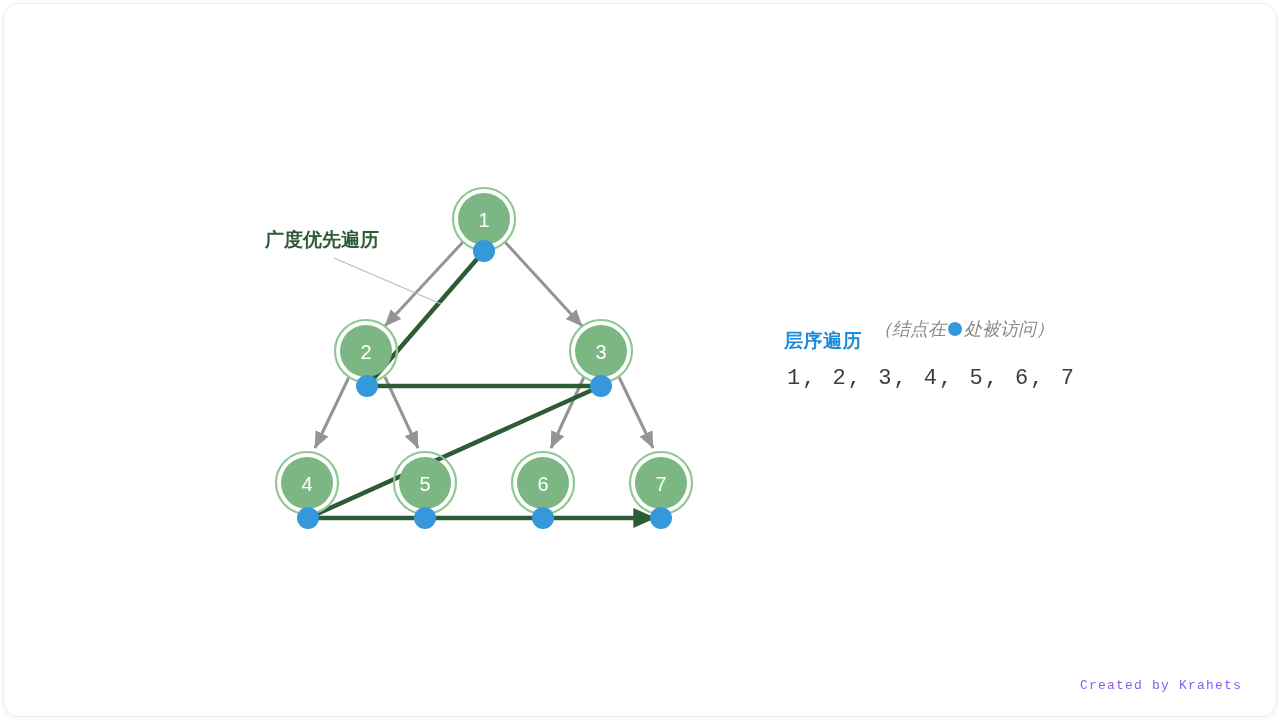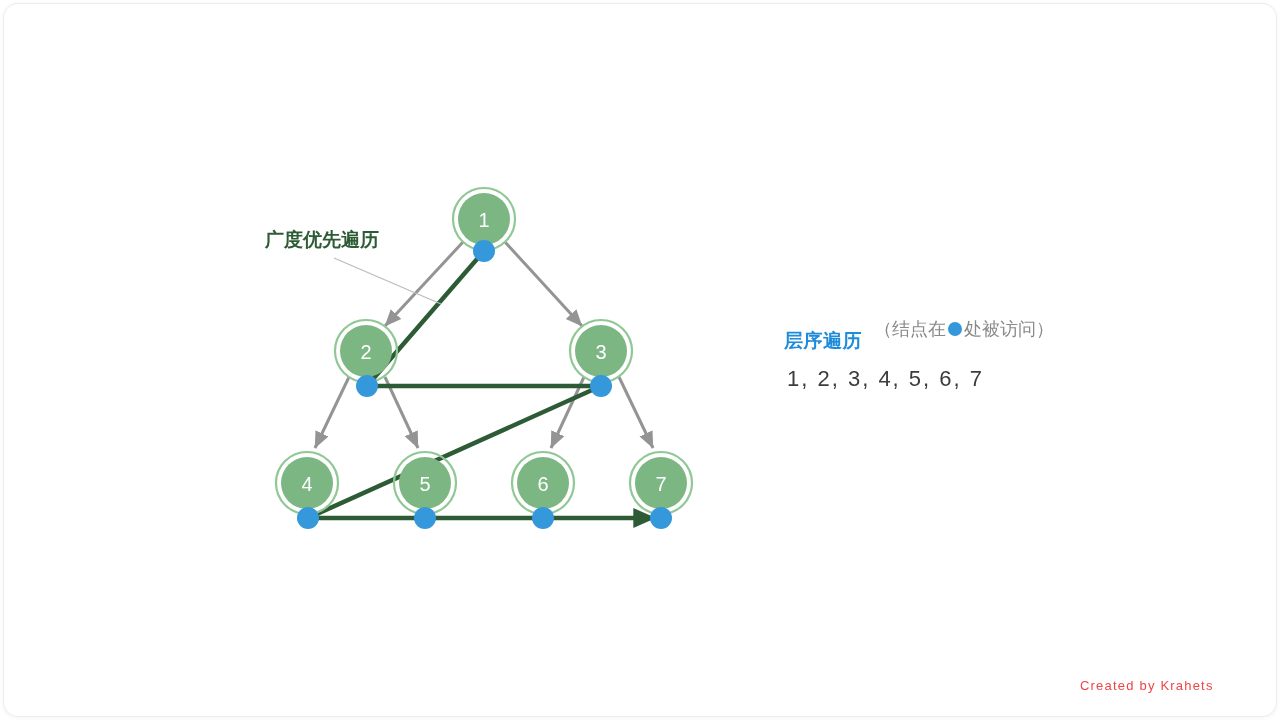--- a/index.html
+++ b/index.html
@@ -60,52 +60,53 @@
     vertical-align: middle;
     margin-top: 24px;
   }
 
   .legend-note {
     display: inline-block;
     font-size: 18px;
     color: #8a8a8a;
     vertical-align: middle;
     margin-left: 12px;
+    font-style: italic;
   }
 
   .legend-dot {
     display: inline-block;
     width: 14px;
     height: 14px;
     border-radius: 50%;
     background: #3498db;
     vertical-align: middle;
     margin: 0 2px;
     position: relative;
     top: -1px;
   }
 
   .sequence {
     position: absolute;
     left: 783px;
     top: 362px;
-    font-family: Liberation Sans, sans-serif;
+    font-family: Liberation Mono, monospace;
     font-size: 22px;
     color: #3c3c3c;
     letter-spacing: 2px;
     white-space: nowrap;
   }
 
   .footer {
     position: absolute;
     left: 1076px;
     top: 674px;
-    font-family: Liberation Sans, sans-serif;
+    font-family: Liberation Mono, monospace;
     font-size: 13px;
-    color: #ef4444;
+    color: #8b5cf6;
     letter-spacing: 1.2px;
     white-space: nowrap;
   }
 
   .node-label {
     font-family: "Liberation Sans", sans-serif;
     font-size: 20px;
     fill: #ffffff;
   }
 

